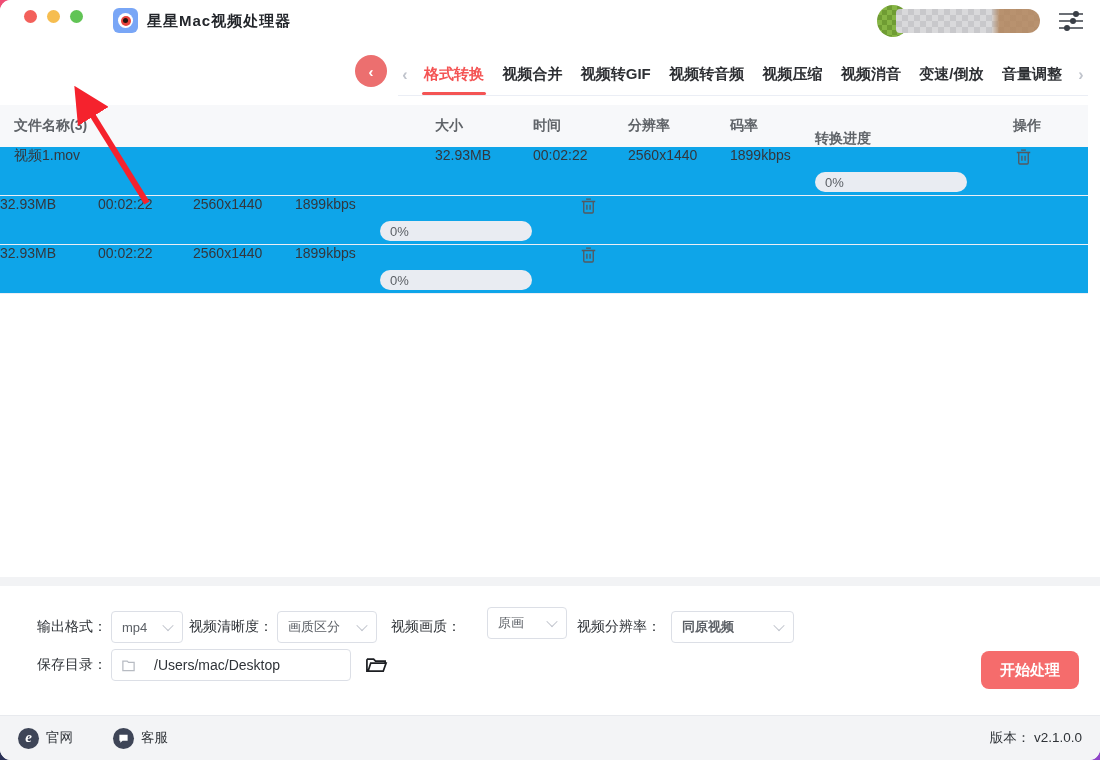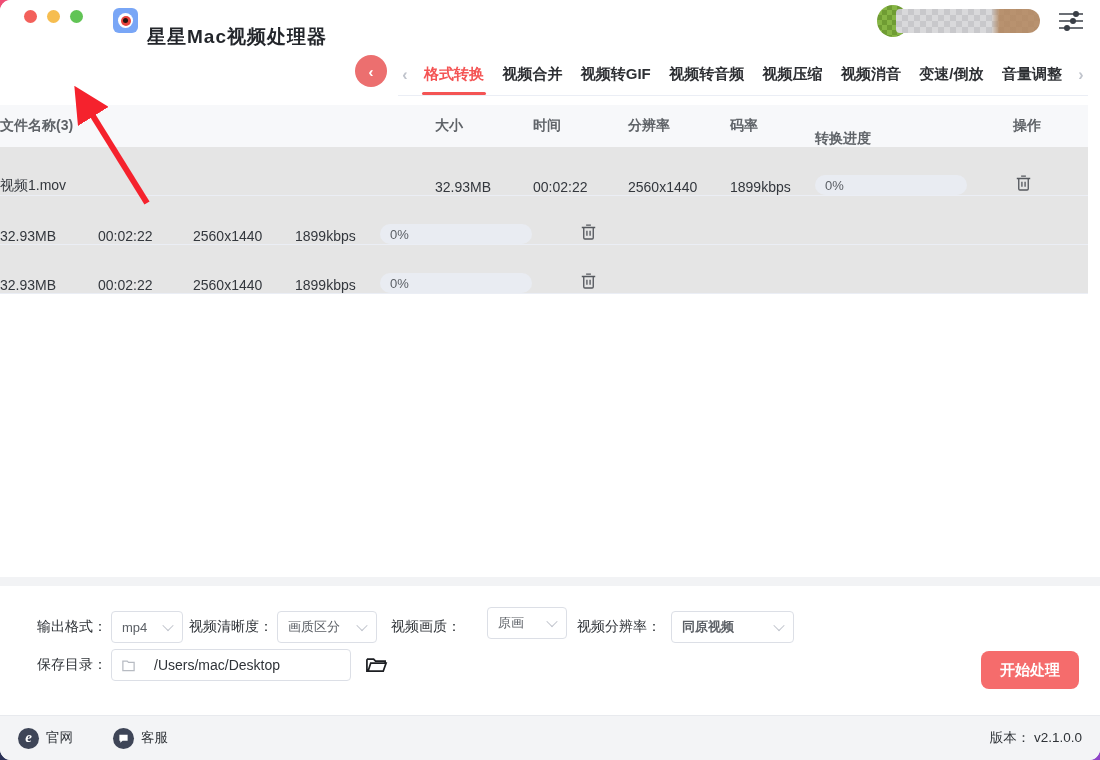--- a/index.html
+++ b/index.html
@@ -22,21 +22,21 @@
   .l-close{background:#f3605b;}
   .l-min{background:#f6bd50;}
   .l-zoom{background:#61c455;}
   .appicon{position:absolute;left:113px;top:8px;width:25px;height:25px;border-radius:6px;
     background:#79a6f6;display:flex;align-items:center;justify-content:center;}
   .appicon .lens{width:15px;height:15px;border-radius:50%;background:#fff;
     display:flex;align-items:center;justify-content:center;}
   .appicon .ring{width:10px;height:10px;border-radius:50%;background:#e8433c;
     display:flex;align-items:center;justify-content:center;}
   .appicon .dot{width:5px;height:5px;border-radius:50%;background:#23140f;}
-  .apptitle{position:absolute;left:147px;top:24px;font-size:19px;font-weight:600;
+  .apptitle{position:absolute;left:147px;top:12px;font-size:15px;font-weight:600;
     color:#23262b;letter-spacing:1px;}
   .avatar{position:absolute;left:877px;top:5px;width:32px;height:32px;border-radius:50%;
     background:
       repeating-conic-gradient(#86b544 0 25%,#6f9c33 0 50%) 0 0/10px 10px,#7aa63b;}
   .maskname{position:absolute;left:896px;top:9px;width:144px;height:24px;
     border-radius:4px 12px 12px 4px;z-index:-0;
     background:
       linear-gradient(90deg,rgba(0,0,0,0) 0 66%,rgba(176,128,84,.8) 72% 100%),
       repeating-conic-gradient(#d9d9db 0 25%,#c8c8cb 0 50%) 0 0/12px 12px;
     filter:blur(.4px);}
@@ -63,23 +63,23 @@
   .tab{position:relative;height:100%;display:flex;align-items:center;
     font-size:15px;font-weight:600;color:#2d2f33;cursor:pointer;white-space:nowrap;}
   .tab.active{color:#f45454;}
   .tab.active::after{content:"";position:absolute;left:-2px;right:-2px;bottom:0;
     height:3px;border-radius:2px;background:#f45454;}
 
   
   .tbl{position:absolute;left:0;top:105px;right:12px;font-size:14px;}
   .t-head{height:42px;background:#f7f8fa;display:flex;align-items:center;
     font-weight:700;color:#5f6368;}
-  .t-row{height:48px;display:flex;align-items:flex-end;color:#33373d;
-    border-bottom:1px solid #ebeef5;background:#e5e5e5;}
-  .c-name{flex:1;}
+  .t-row{height:48px;display:flex;align-items:flex-start;color:#33373d;
+    border-bottom:1px solid #ebeef5;background:#0ea5e9;}
+  .c-name{flex:1;padding-left:14px;}
   .c-size{width:98px;}
   .c-dur{width:95px;}
   .c-res{width:102px;}
   .c-bit{width:85px;}
   .c-prog{width:188px;margin-top:25px;}
   .c-act{width:85px;padding-left:10px;box-sizing:border-box;}
   .pill{width:152px;height:20px;border-radius:10px;background:#e9ecf2;
     display:flex;align-items:center;padding:0 10px;box-sizing:border-box;
     font-size:13px;color:#5c6066;position:relative;overflow:hidden;}
   .trash-btn{width:20px;height:20px;color:#55585e;cursor:pointer;background:none;

